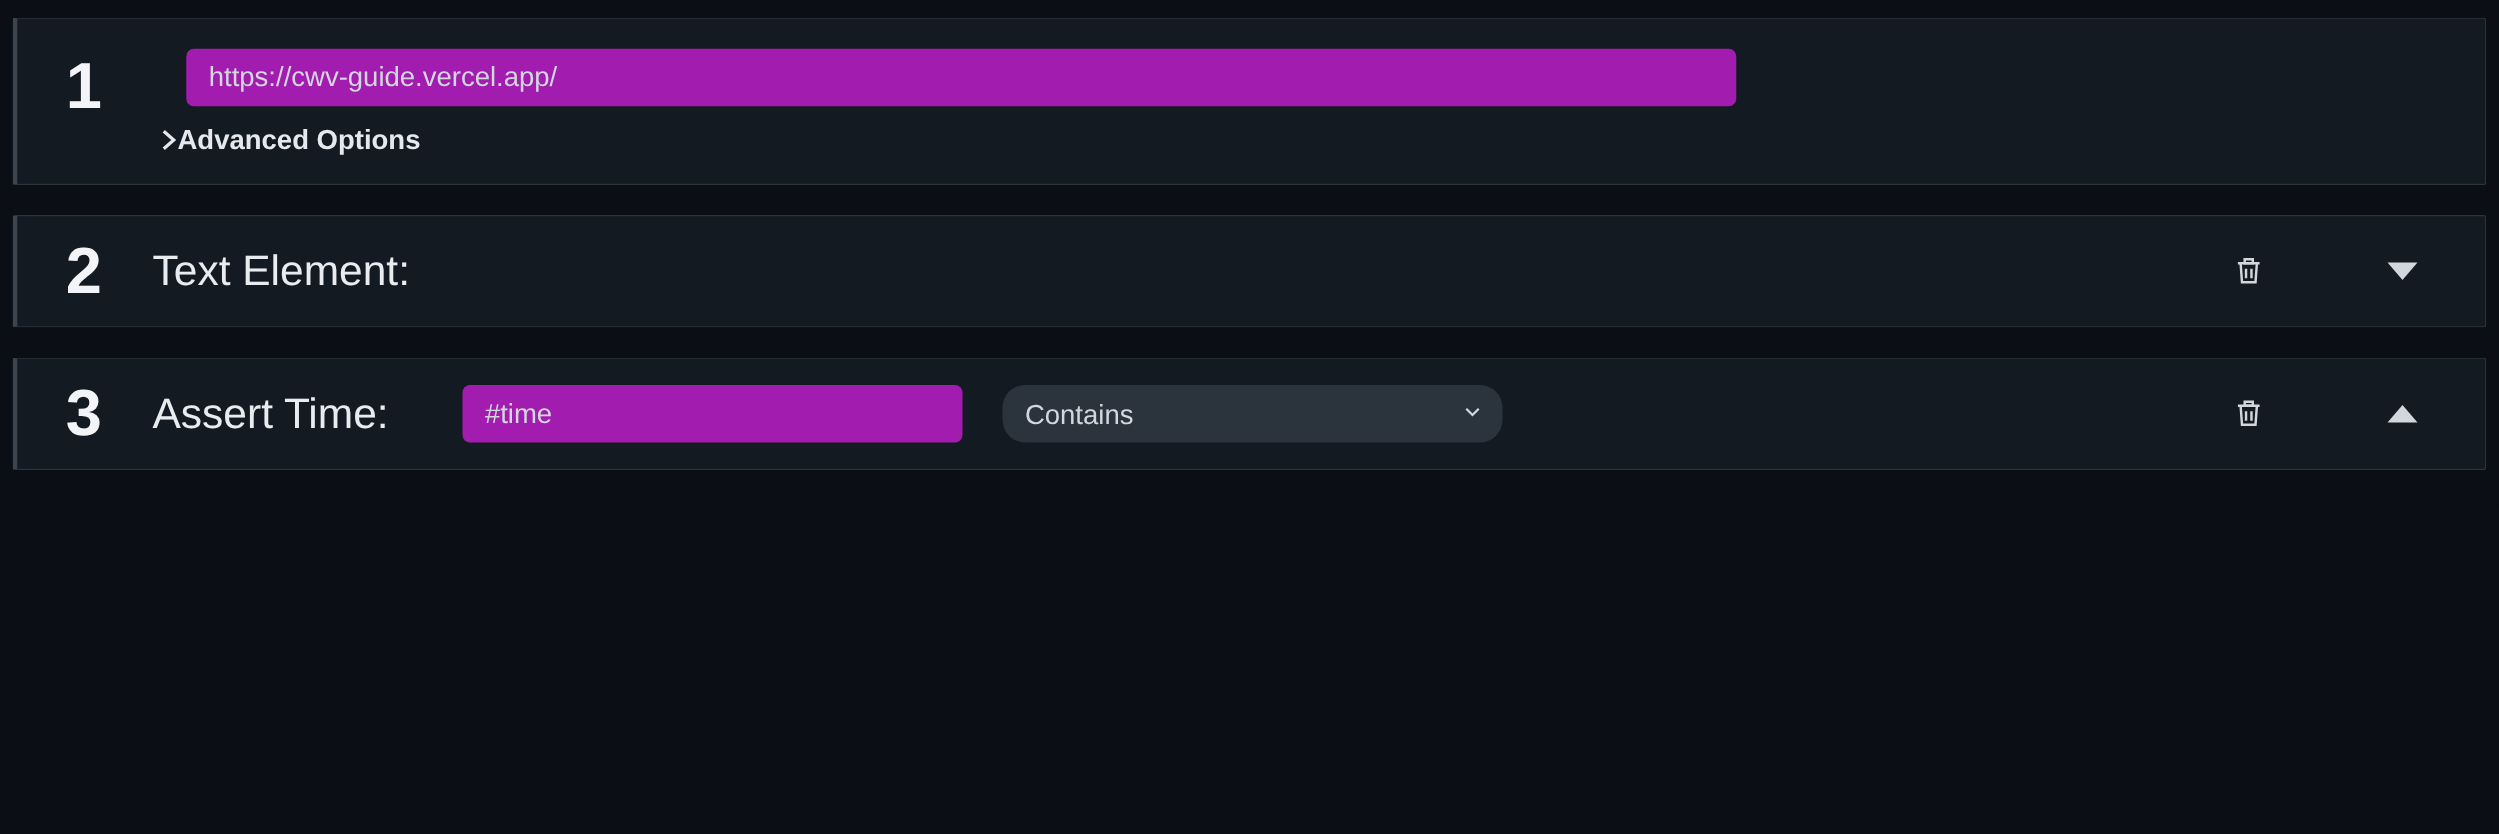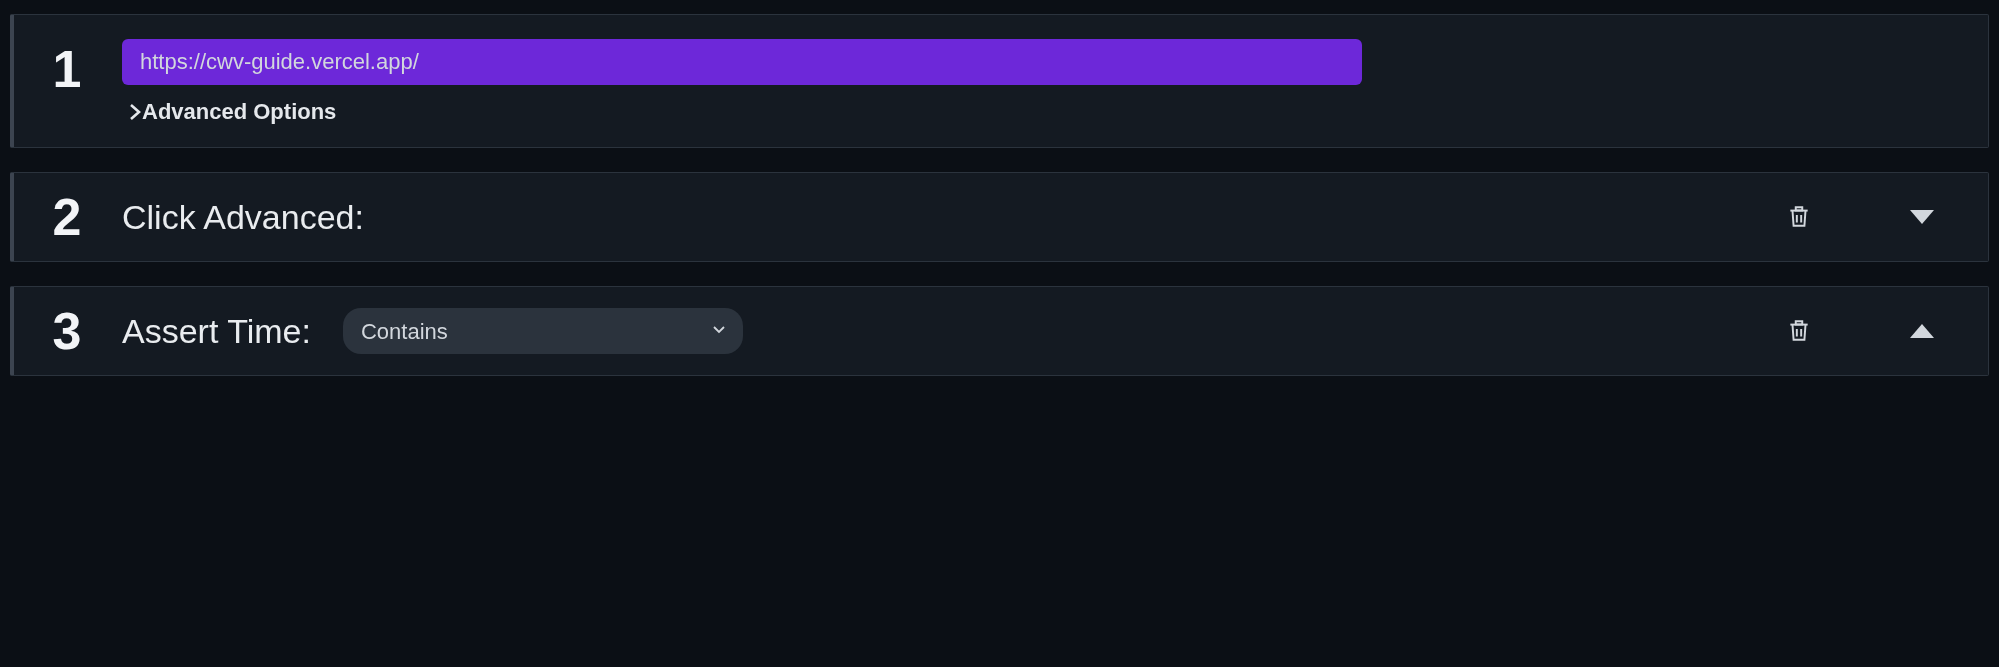--- a/index.html
+++ b/index.html
@@ -35,29 +35,30 @@
     .step-label {
       font-size: 34px;
       font-weight: 400;
       color: #e9ecef;
       white-space: nowrap;
       flex-shrink: 0;
     }
     .step-body { flex: 1; display: flex; flex-direction: column; gap: 14px; }
     .row { display: flex; align-items: center; gap: 18px; }
     .input-field {
-      background: #6d28d9;
+      background: #a21caf;
       border: none;
       border-radius: 6px;
       height: 46px;
       padding: 0 18px;
       color: #d2d7dd;
       font-size: 22px;
       font-family: inherit;
       outline: none;
+      margin-left: 27px;
     }
     .input-field.full { flex: 1; max-width: 1240px; }
     .input-field.medium { width: 400px; }
     .select-wrap {
       position: relative;
       width: 400px;
       background: #2b333d;
       border-radius: 18px;
       height: 46px;
       display: flex;
@@ -143,41 +144,42 @@
           <path d="M3 2 L11 9 L3 16" fill="none" stroke="#e5e8ec" stroke-width="2.6"></path>
         </svg>
       </span>
       <span class="advanced-text">Advanced Options</span>
     </div>
   </div>
 </div>
 
 <div class="step-card">
   <div class="step-number">2</div>
-  <div class="step-label">Click Advanced:</div>
+  <div class="step-label">Text Element:</div>
   <div class="step-actions">
     <button class="icon-btn" aria-label="Delete step">
       <span>
         <svg width="26" height="28" viewBox="0 0 24 24" fill="none" stroke="#d2d7dd" stroke-width="1.8">
           <path d="M4 7h16"></path>
           <path d="M9 4h6v3H9z"></path>
           <path d="M6 7l1 14h10l1-14"></path>
           <path d="M10 11v7M14 11v7"></path>
         </svg>
       </span>
     </button>
     <button class="icon-btn" aria-label="Toggle">
       <span class="caret-down"></span>
     </button>
   </div>
 </div>
 
 <div class="step-card">
   <div class="step-number">3</div>
   <div class="step-label">Assert Time:</div>
+  <input type="text" class="input-field medium" value="#time" style="">
   <div class="select-wrap">
     <select class="select-field">
       <option>Contains</option>
     </select>
     <span class="select-chevron">
       <svg width="16" height="16" viewBox="0 0 16 16">
           <path d="M3 6l5 5 5-5" fill="none" stroke="#d2d7dd" stroke-width="1.8"></path>
         </svg>
     </span>
   </div>

